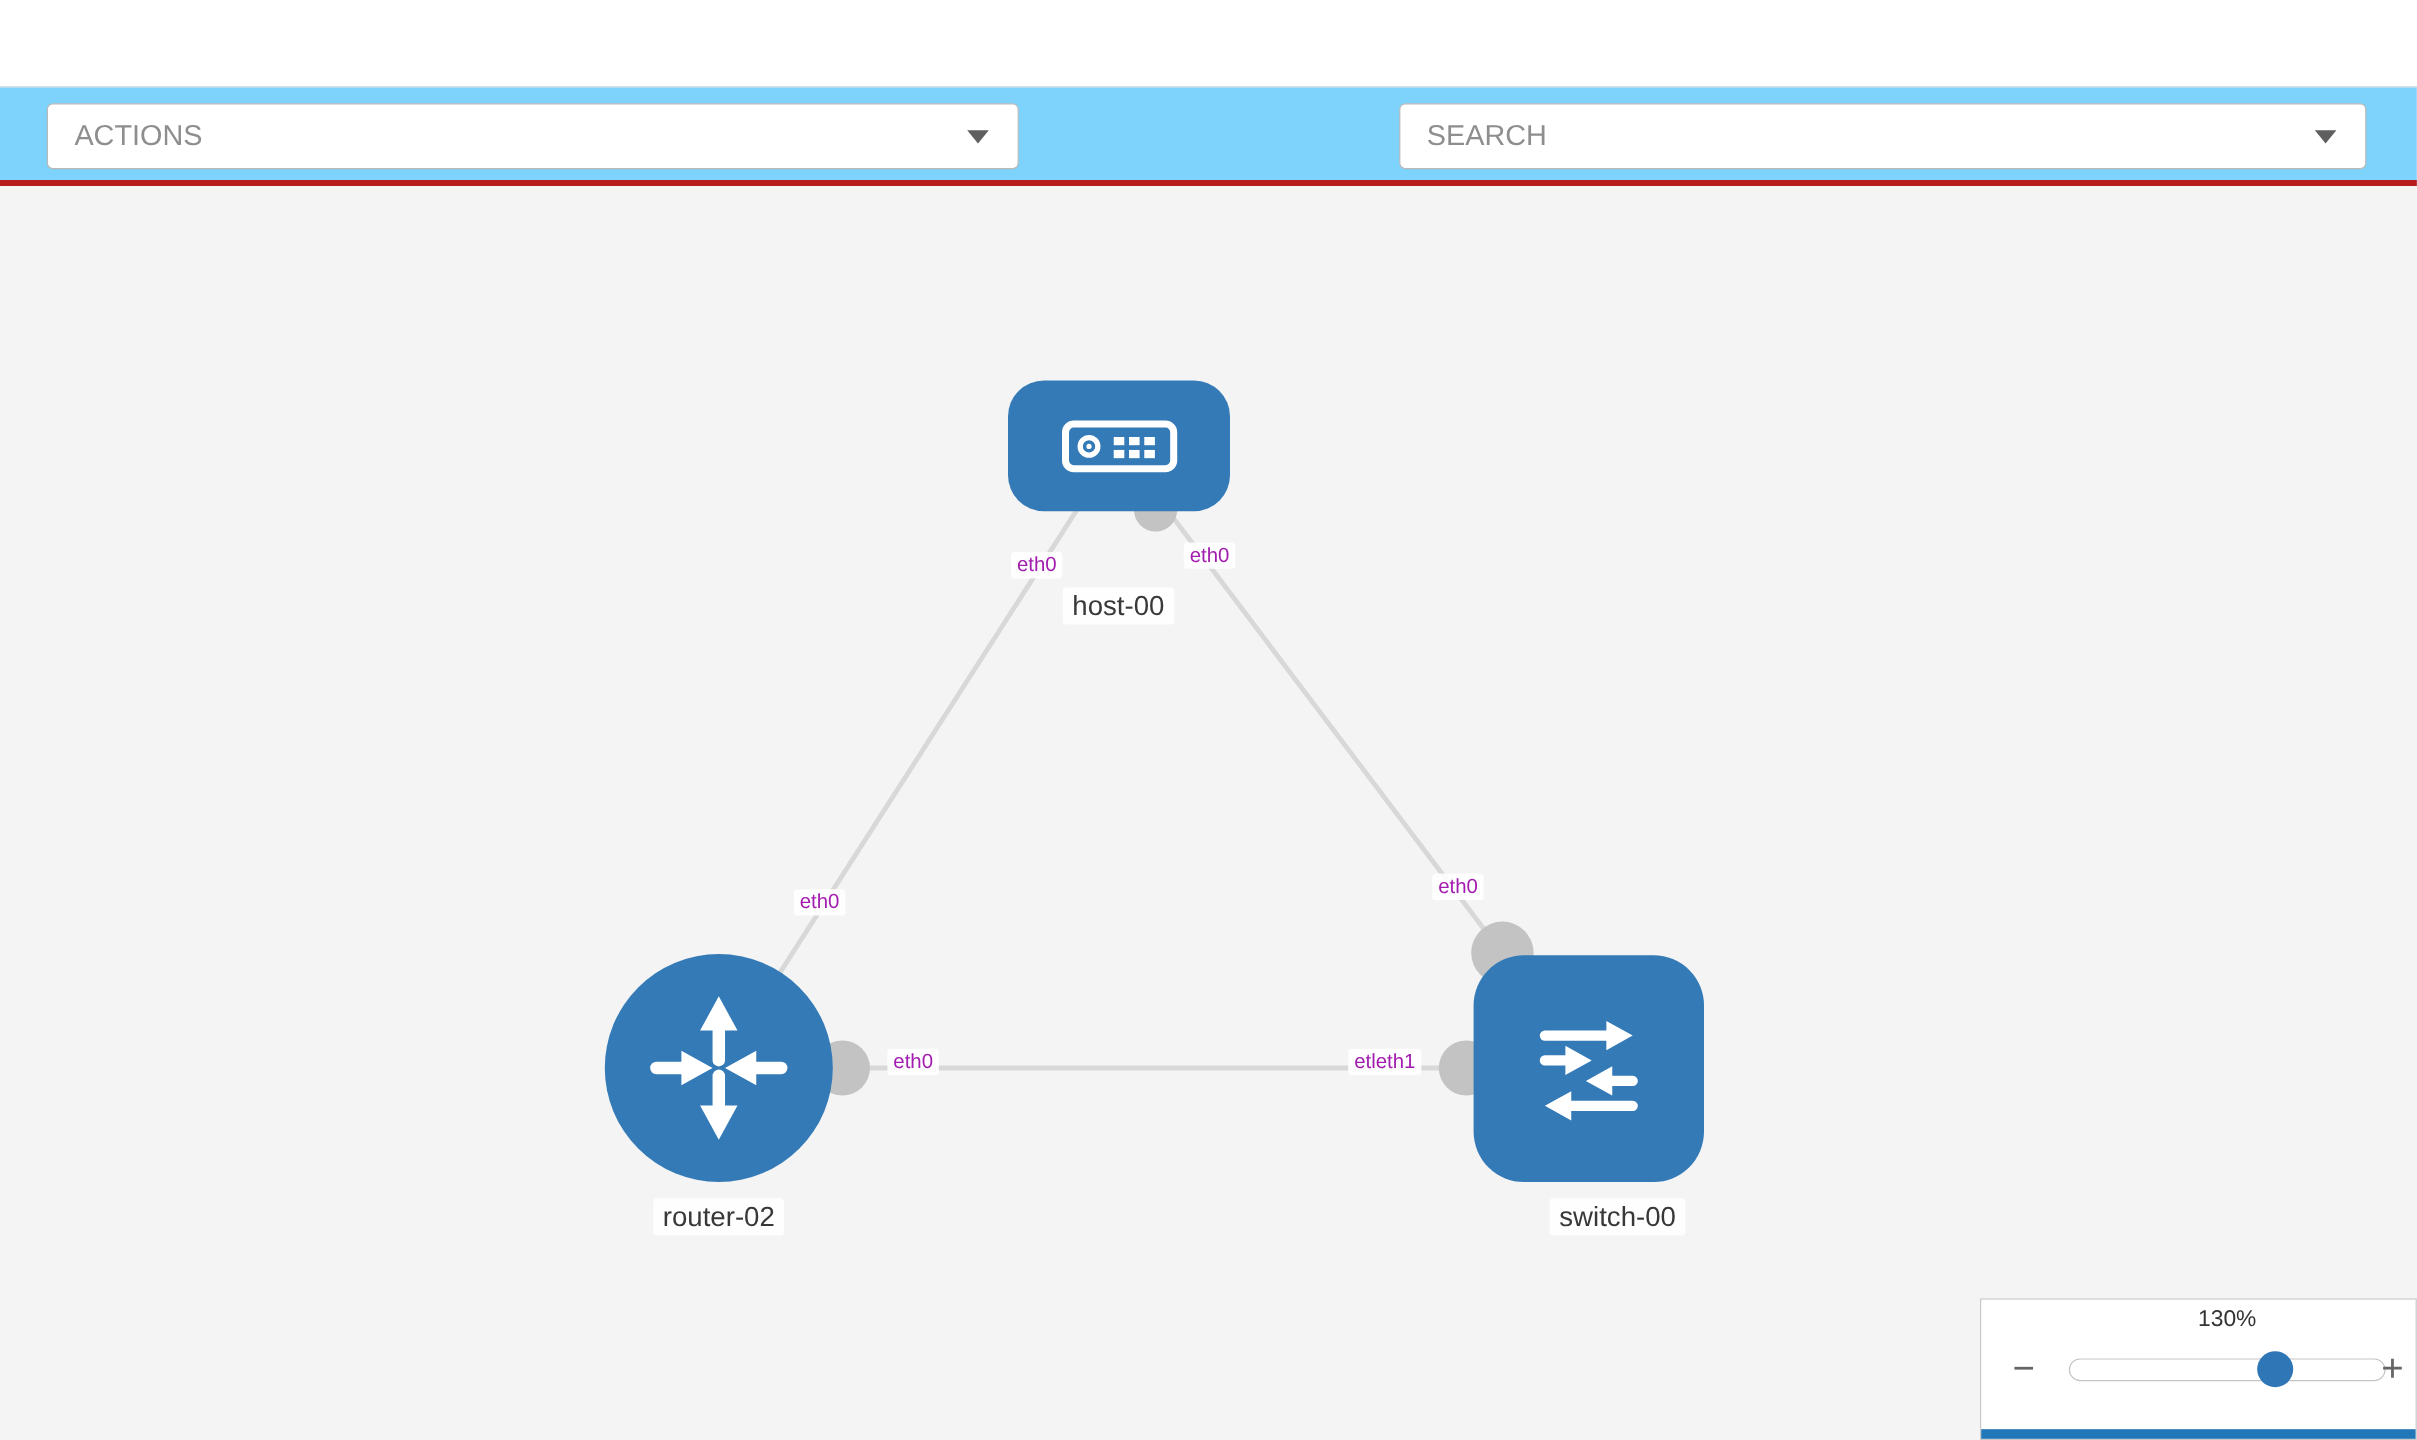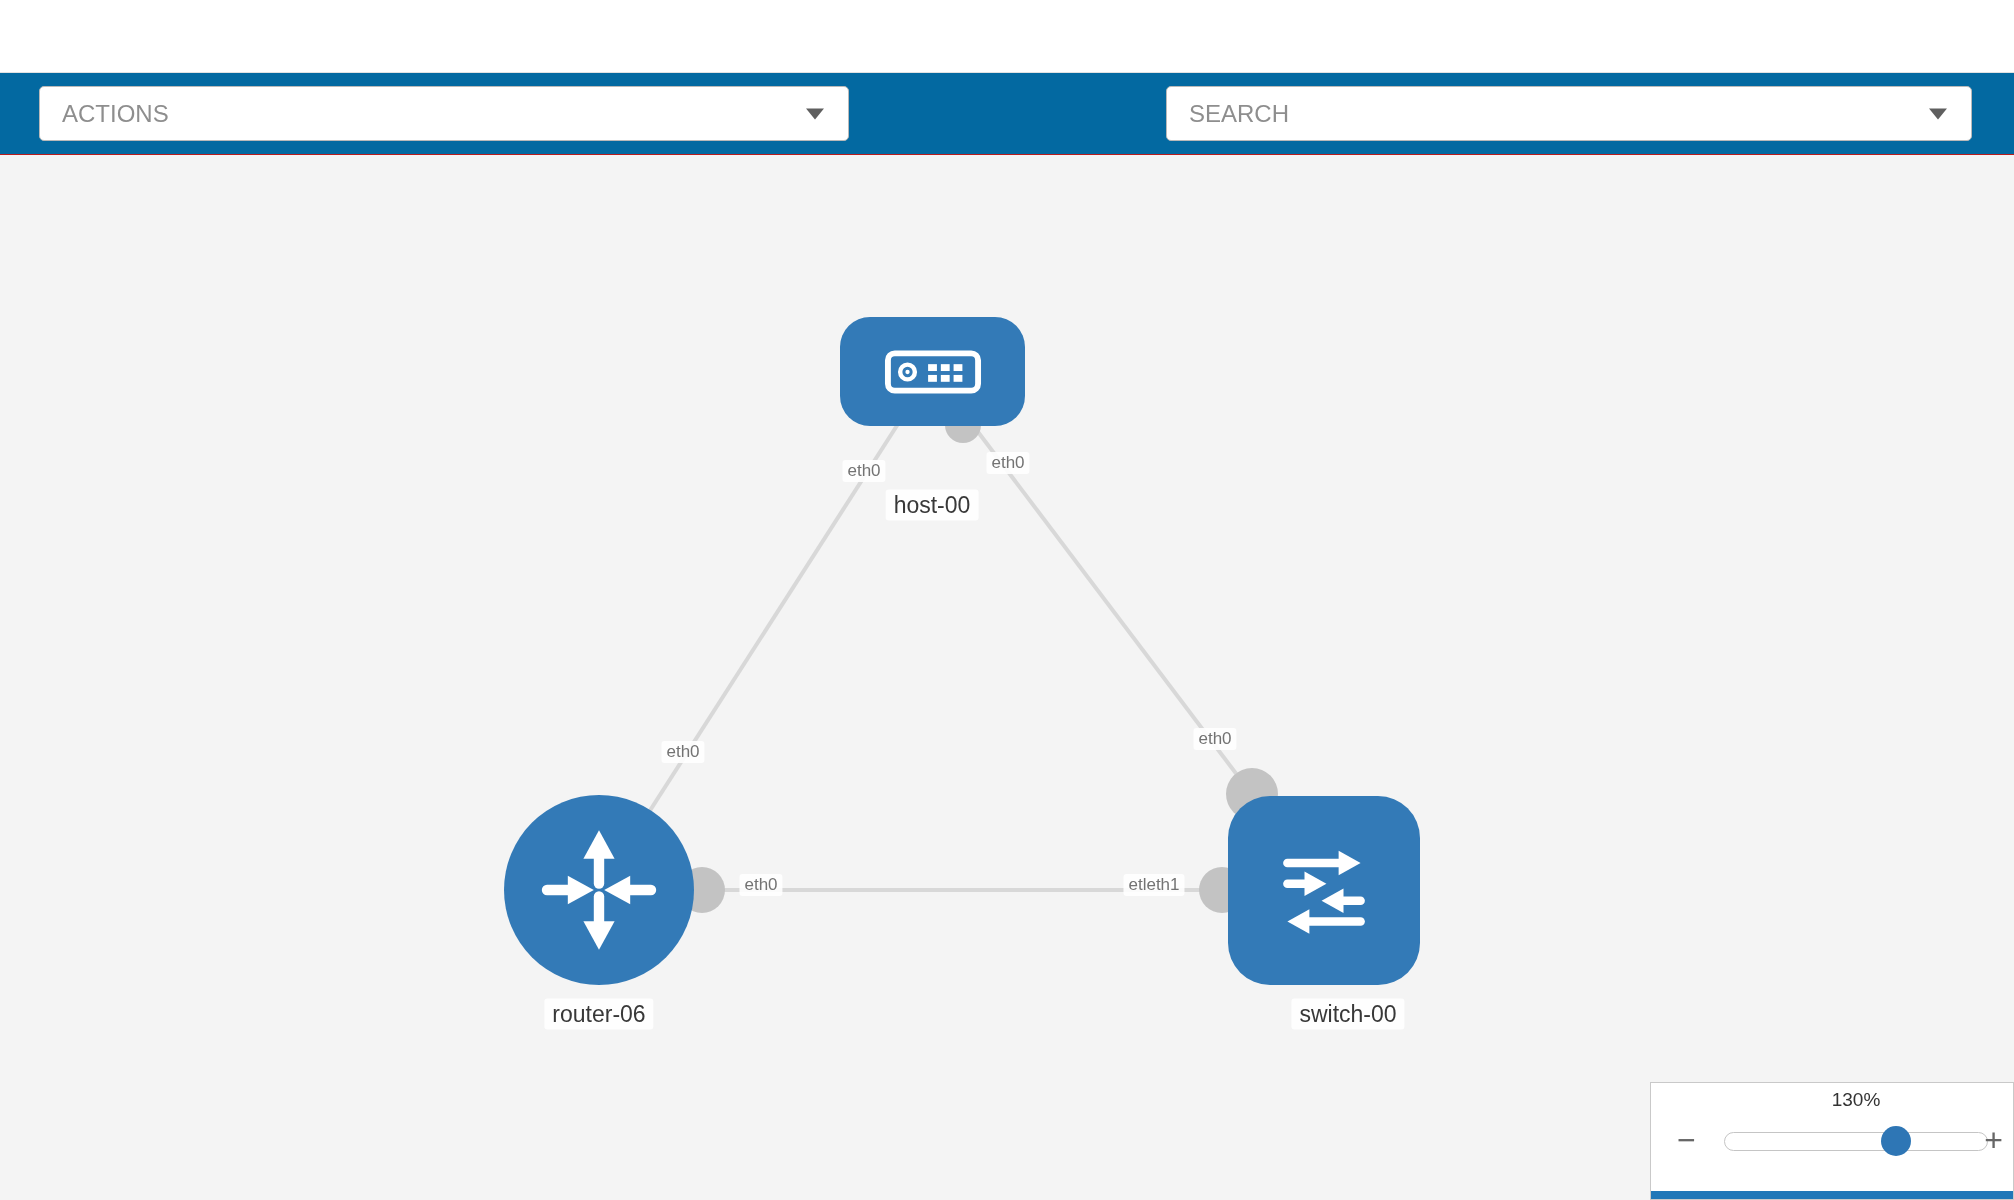--- a/index.html
+++ b/index.html
@@ -10,21 +10,21 @@
   .app { position:relative; width:2014px; height:1200px; background:#fff; }
 
   
   .header { position:absolute; top:0; left:0; width:100%; height:72px; background:#fff; }
   .page-title { position:absolute; left:40px; top:50%; transform:translateY(-50%);
                 font-size:27px; font-weight:700; color:#4d4d4d; }
   .close-btn { position:absolute; right:8px; top:19px; width:34px; height:34px; cursor:pointer; }
 
   
   .toolbar { position:absolute; top:72px; left:0; width:100%; height:83px;
-             background:#0369a1; border-top:1px solid #e2e2e2; border-bottom:1px solid #b91c1c; }
+             background:#7dd3fc; border-top:1px solid #e2e2e2; border-bottom:5px solid #b91c1c; }
   .select { position:absolute; top:13px; height:55px; background:#fff;
             border:1px solid #b9b9b9; border-radius:5px; display:flex; align-items:center;
             padding:0 22px; font-size:24px; color:#8e8e8e; cursor:pointer; }
   .select .caret { position:absolute; right:24px; top:50%; transform:translateY(-50%);
                    width:0; height:0; border-left:9px solid transparent;
                    border-right:9px solid transparent; border-top:11px solid #5f5f5f; }
   .select-actions { left:39px; width:810px; }
   .select-search  { left:1166px; width:806px; }
   .tool-icon { position:absolute; top:91px; width:44px; height:44px; cursor:pointer; }
   .tool-wrench { left:1063px; }
@@ -39,21 +39,21 @@
   .node-host   { left:840px;  top:162px; width:185px; height:109px; border-radius:30px; }
   .node-router { left:504px;  top:640px; width:190px; height:190px; border-radius:50%; }
   .node-switch { left:1228px; top:641px; width:192px; height:189px; border-radius:42px; }
 
   .node-label { position:absolute; transform:translate(-50%,-50%); font-size:23px; color:#383838;
                 background:rgba(255,255,255,.88); padding:2px 8px; border-radius:3px; white-space:nowrap; }
   .lbl-host   { left:932px;  top:302px;margin-top:48px; }
   .lbl-router { left:599px;  top:859px; }
   .lbl-switch { left:1348px; top:859px; }
 
-  .port-label { position:absolute; transform:translate(-50%,-50%); font-size:17px; color:#737373;
+  .port-label { position:absolute; transform:translate(-50%,-50%); font-size:17px; color:#a21caf;
                 background:rgba(255,255,255,.88); padding:1px 5px; border-radius:3px; white-space:nowrap; }
   .pl-host-router   { left:864px;  top:316px; }
   .pl-host-switch   { left:1008px; top:308px; }
   .pl-router-host   { left:683px;  top:597px; }
   .pl-switch-host   { left:1215px; top:584px; }
   .pl-router-switch { left:761px;  top:730px; }
   .pl-switch-router { left:1154px; top:730px; }
 
   
   .zoom-panel { position:absolute; left:1650px; top:1082px; width:364px; height:118px;
@@ -163,21 +163,21 @@
         <g fill="#fff">
           <polygon points="80,27 62,17 62,37"></polygon>
           <polygon points="52,44 34,34 34,54"></polygon>
           <polygon points="48,58 66,48 66,68"></polygon>
           <polygon points="20,75 38,65 38,85"></polygon>
         </g>
       </svg>
     </div>
 
     <span class="node-label lbl-host">host-00</span>
-    <span class="node-label lbl-router">router-06</span>
+    <span class="node-label lbl-router">router-02</span>
     <span class="node-label lbl-switch">switch-00</span>
 
     <span class="port-label pl-host-router">eth0</span>
     <span class="port-label pl-host-switch">eth0</span>
     <span class="port-label pl-router-host">eth0</span>
     <span class="port-label pl-switch-host">eth0</span>
     <span class="port-label pl-router-switch">eth0</span>
     <span class="port-label pl-switch-router">etleth1</span>
   </div>
 

